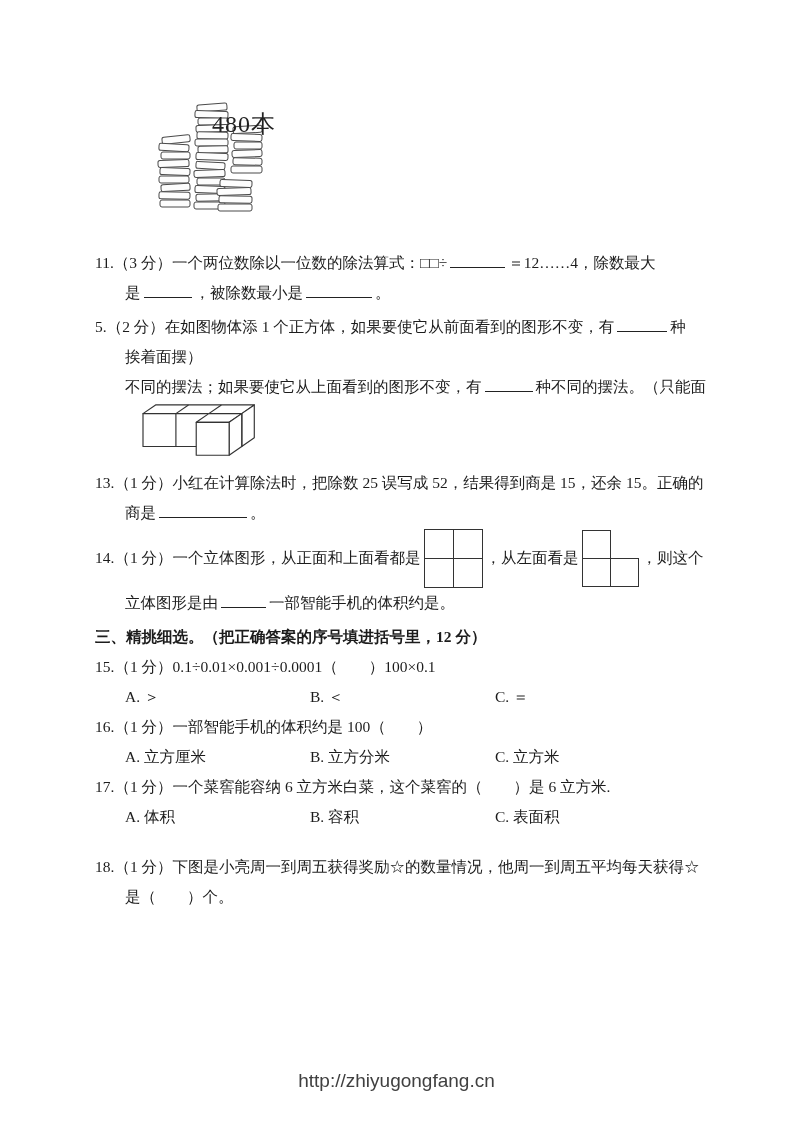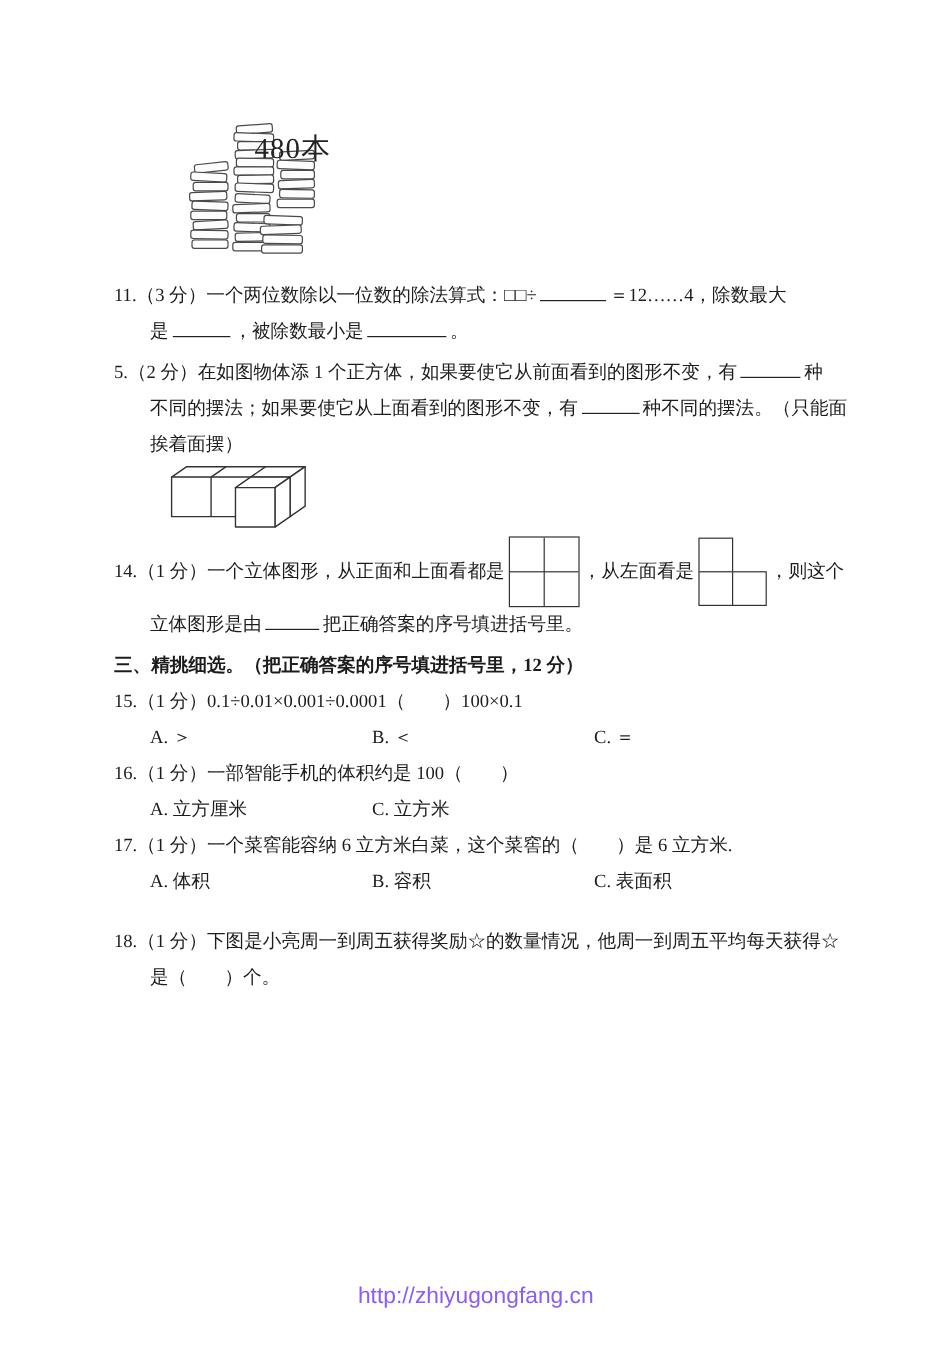--- a/index.html
+++ b/index.html
@@ -6,36 +6,36 @@
   .sheet{position:relative;width:793px;height:1122px;background:#ffffff;overflow:hidden;
          font-family:"Liberation Serif","DejaVu Serif",serif;font-size:15.5px;color:#1c1c1c;}
   .content{padding:100px 80px 0 95px;}
   .line{line-height:30px;white-space:nowrap;}
   .indent{padding-left:30px;}
   .sec-heading{font-weight:bold;line-height:30px;margin-top:4px;white-space:nowrap;}
   .blank{display:inline-block;border-bottom:1px solid #222;height:13px;margin:0 3px;}
   .b55{width:55px}.b48{width:48px}.b66{width:66px}.b50{width:50px}.b88{width:88px}.b45{width:45px}
   .opts{display:flex;padding-left:30px;line-height:30px;}
   .opt-a{width:185px}.opt-b{width:185px}.opt-c{flex:1}
-  .q11{margin-top:12px}.q12{margin-top:4px}.q13{margin-top:6px}.q18{margin-top:20px}
+  .q11{margin-top:28px}.q12{margin-top:4px}.q13{margin-top:6px}.q18{margin-top:20px}
   
   .books{position:relative;width:160px;height:120px;margin-left:45px;}
   .books .lbl{position:absolute;left:72px;top:8px;font-size:24px;letter-spacing:1px;color:#222;}
   
   .cubefig{margin-left:38px;height:60px;}
   
   .q14row{display:flex;align-items:center;height:60px;white-space:nowrap;text-align:right;}
   .grid2{width:57px;height:57px;border:1px solid #333;position:relative;flex:0 0 auto;margin:0 3px;background:#fff;}
   .grid2::before{content:"";position:absolute;left:50%;top:0;bottom:0;width:1px;background:#333;}
   .grid2::after{content:"";position:absolute;top:50%;left:0;right:0;height:1px;background:#333;}
   .lshape{width:57px;height:57px;position:relative;flex:0 0 auto;margin:0 3px;}
   .lshape .cell{position:absolute;width:27px;height:27px;border:1px solid #333;background:#fff;}
   .cell.c1{left:0;top:0}.cell.c2{left:0;top:28px}.cell.c3{left:28px;top:28px}
   .footer{position:absolute;left:0;right:0;bottom:30px;text-align:center;
-          font-family:"Liberation Sans","DejaVu Sans",sans-serif;font-size:19px;color:#8b5cf6;}
+          font-family:"Liberation Sans","DejaVu Sans",sans-serif;font-size:19px;color:#404040;}
 </style>
 </head>
 <body>
 
 <div class="sheet">
   <div class="content">
 
     <div class="books">
       <svg width="160" height="120" viewBox="0 0 132 120">
         <g fill="#fdfdfd" stroke="#4a4a4a" stroke-width="1">
@@ -89,77 +89,86 @@
       <div class="line indent">
         <span>是</span><span class="blank b48"></span><span>，被除数最小是</span><span class="blank b66"></span><span>。</span>
       </div>
     </div>
 
     <div class="q12">
       <div class="line">
         <span>5.（2 分）在如图物体添 1 个正方体，如果要使它从前面看到的图形不变，有</span><span class="blank b50"></span><span>种</span>
       </div>
       <div class="line indent">
-        <span>不同的摆法；如果要使它从上面看到的图形不变，有</span><span class="blank b48"></span><span>种不同的摆法。（只能面</span>
+        <span>挨着面摆）</span>
       </div>
       <div class="line indent">
-        <span>挨着面摆）</span>
+        <span>不同的摆法；如果要使它从上面看到的图形不变，有</span><span class="blank b48"></span><span>种不同的摆法。（只能面</span>
       </div>
     </div>
 
     <div class="cubefig">
       <svg width="140" height="60" viewBox="0 0 140 62">
         <g fill="#ffffff" stroke="#333" stroke-width="1.2" stroke-linejoin="round">
           <polygon points="8,12 21,3 123,3 110,12"></polygon>
           <polygon points="110,12 123,3 123,37 110,46"></polygon>
           <rect x="8" y="12" width="102" height="34"></rect>
           <line x1="42" y1="12" x2="42" y2="46"></line>
           <line x1="76" y1="12" x2="76" y2="46"></line>
           <line x1="42" y1="12" x2="55" y2="3"></line>
           <line x1="76" y1="12" x2="89" y2="3"></line>
           <polygon points="63,21 76,12 110,12 97,21"></polygon>
           <polygon points="97,21 110,12 110,46 97,55"></polygon>
           <rect x="63" y="21" width="34" height="34"></rect>
         </g>
       </svg>
     </div>
 
+    <div class="q13">
+      <div class="line">
+        <span>13.（1 分）小红在计算除法时，把除数 25 误写成 52，结果得到商是 15，还余 15。正确的</span>
+      </div>
+      <div class="line indent">
+        <span>商是</span><span class="blank b88"></span><span>。</span>
+      </div>
+    </div>
 
     <div>
       <div class="q14row">
         <span>14.（1 分）一个立体图形，从正面和上面看都是</span>
         <span class="grid2"></span>
         <span>，从左面看是</span>
         <span class="lshape">
           <span class="cell c1"></span>
           <span class="cell c2"></span>
           <span class="cell c3"></span>
         </span>
         <span>，则这个</span>
       </div>
       <div class="line indent">
-        <span>立体图形是由</span><span class="blank b45"></span><span>把正确答案的序号填进括号里。</span>
+        <span>立体图形是由</span><span class="blank b45"></span><span>一部智能手机的体积约是。</span>
       </div>
     </div>
 
     <div class="sec-heading">三、精挑细选。（把正确答案的序号填进括号里，12 分）</div>
 
     <div>
       <div class="line">15.（1 分）0.1÷0.01×0.001÷0.0001（　　）100×0.1</div>
       <div class="opts">
         <span class="opt-a">A. ＞</span>
         <span class="opt-b">B. ＜</span>
         <span class="opt-c">C. ＝</span>
       </div>
     </div>
 
     <div>
       <div class="line">16.（1 分）一部智能手机的体积约是 100（　　）</div>
       <div class="opts">
         <span class="opt-a">A. 立方厘米</span>
+        <span class="opt-b">B. 立方分米</span>
         <span class="opt-c">C. 立方米</span>
       </div>
     </div>
 
     <div>
       <div class="line">17.（1 分）一个菜窖能容纳 6 立方米白菜，这个菜窖的（　　）是 6 立方米.</div>
       <div class="opts">
         <span class="opt-a">A. 体积</span>
         <span class="opt-b">B. 容积</span>
         <span class="opt-c">C. 表面积</span>

